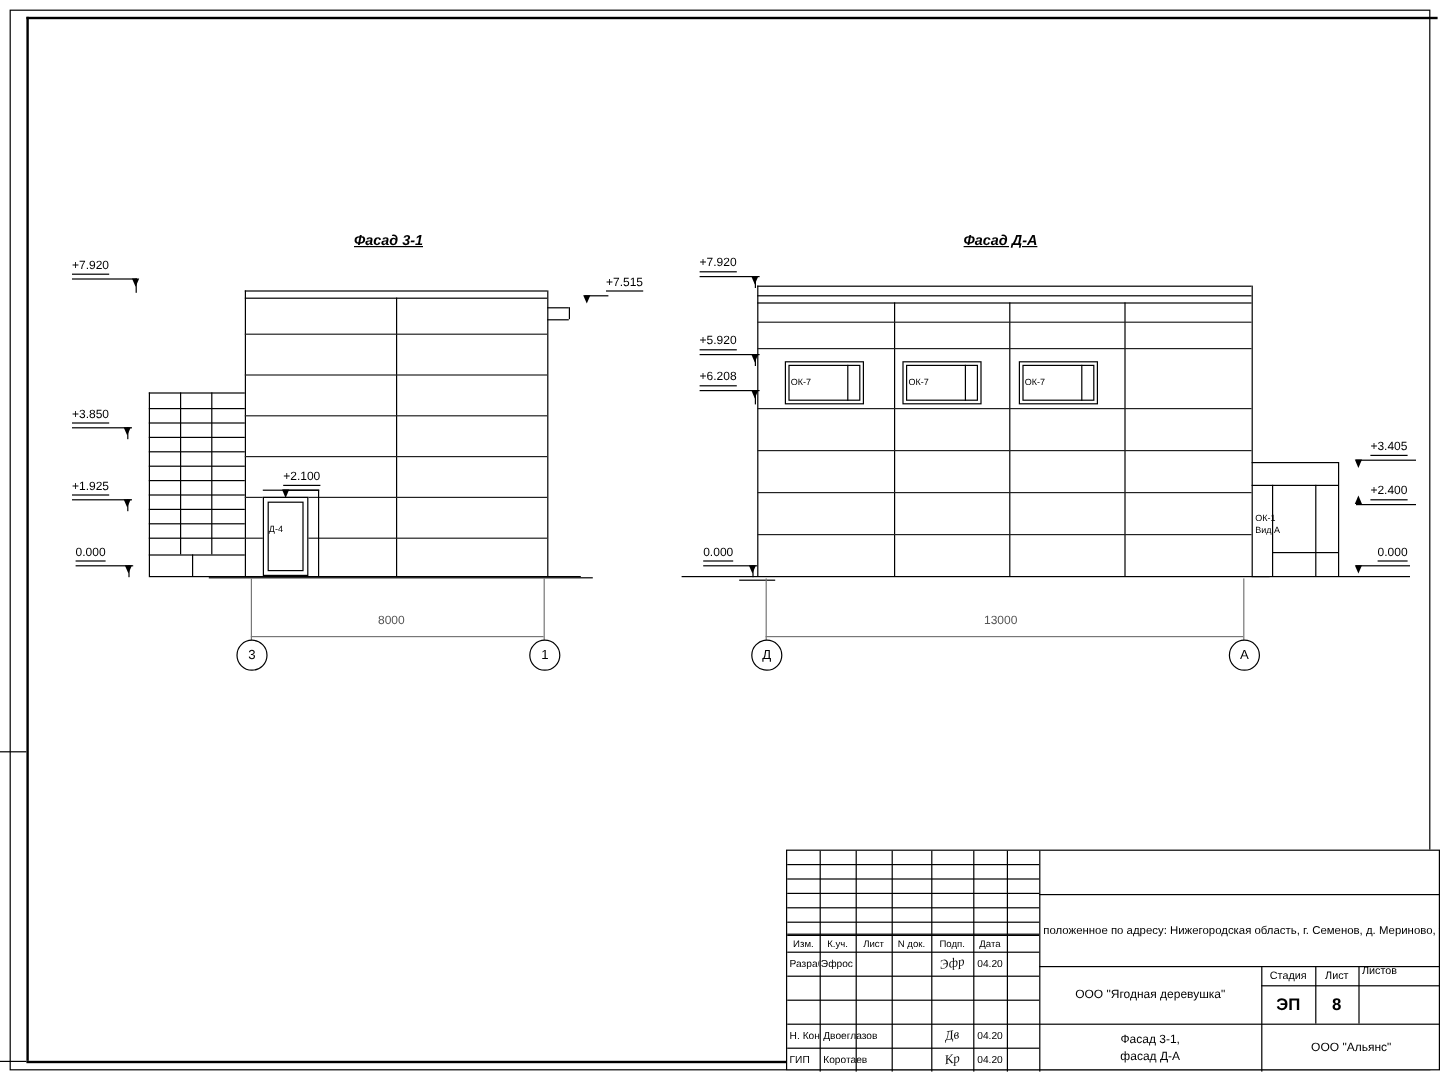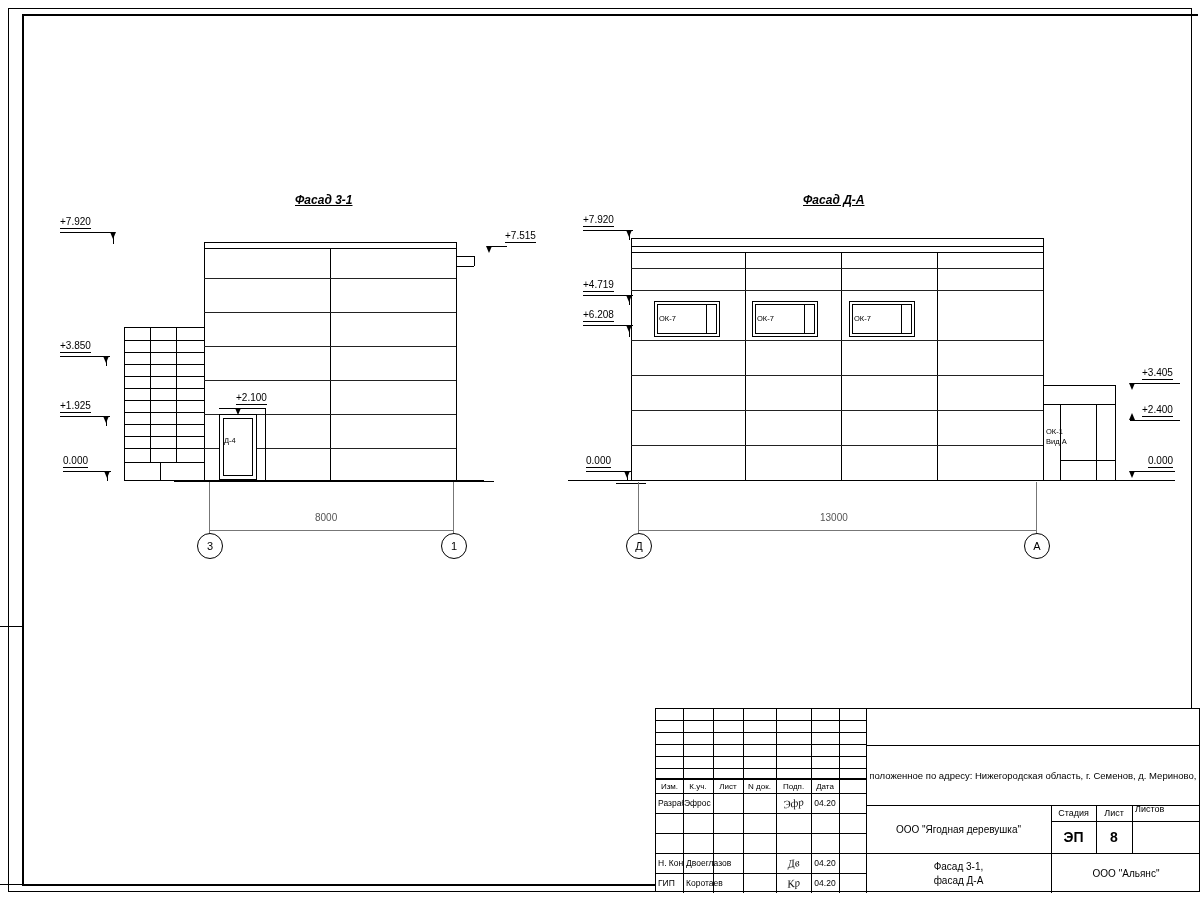--- a/index.html
+++ b/index.html
@@ -301,21 +301,21 @@
 
   <div class="ln h1" style="left:568px; top:480px; width:490px;"></div>
   <div class="ln h1" style="left:1115px; top:480px; width:60px;"></div>
   <div class="ln h1" style="left:616px; top:483px; width:30px;"></div>
 
   <div class="lvl-text" style="left:583px; top:214px;">+7.920</div>
   <div class="ln h1" style="left:583px; top:230px; width:50px;"></div>
   <div class="lvl-arrow" style="left:626px; top:230px;"></div>
   <div class="ln v1" style="left:629px; top:230px; height:10px;"></div>
 
-  <div class="lvl-text" style="left:583px; top:279px;">+4.719</div>
+  <div class="lvl-text" style="left:583px; top:279px;">+5.920</div>
   <div class="ln h1" style="left:583px; top:295px; width:50px;"></div>
   <div class="lvl-arrow" style="left:626px; top:295px;"></div>
   <div class="ln v1" style="left:629px; top:295px; height:10px;"></div>
 
   <div class="lvl-text" style="left:583px; top:309px;">+6.208</div>
   <div class="ln h1" style="left:583px; top:325px; width:50px;"></div>
   <div class="lvl-arrow" style="left:626px; top:325px;"></div>
   <div class="ln v1" style="left:629px; top:325px; height:12px;"></div>
 
   <div class="lvl-text" style="left:1142px; top:367px;">+3.405</div>

